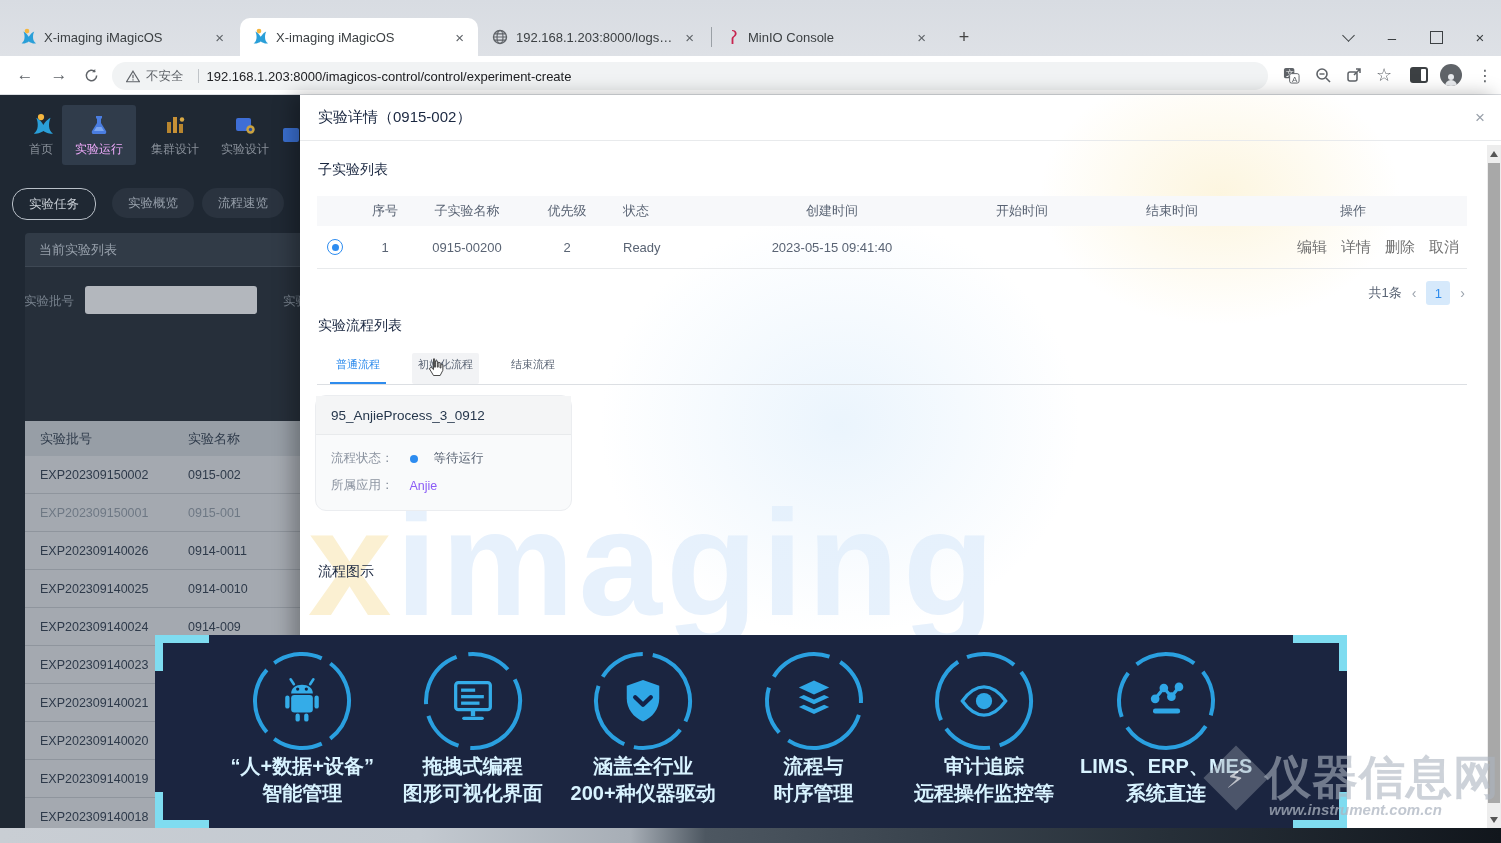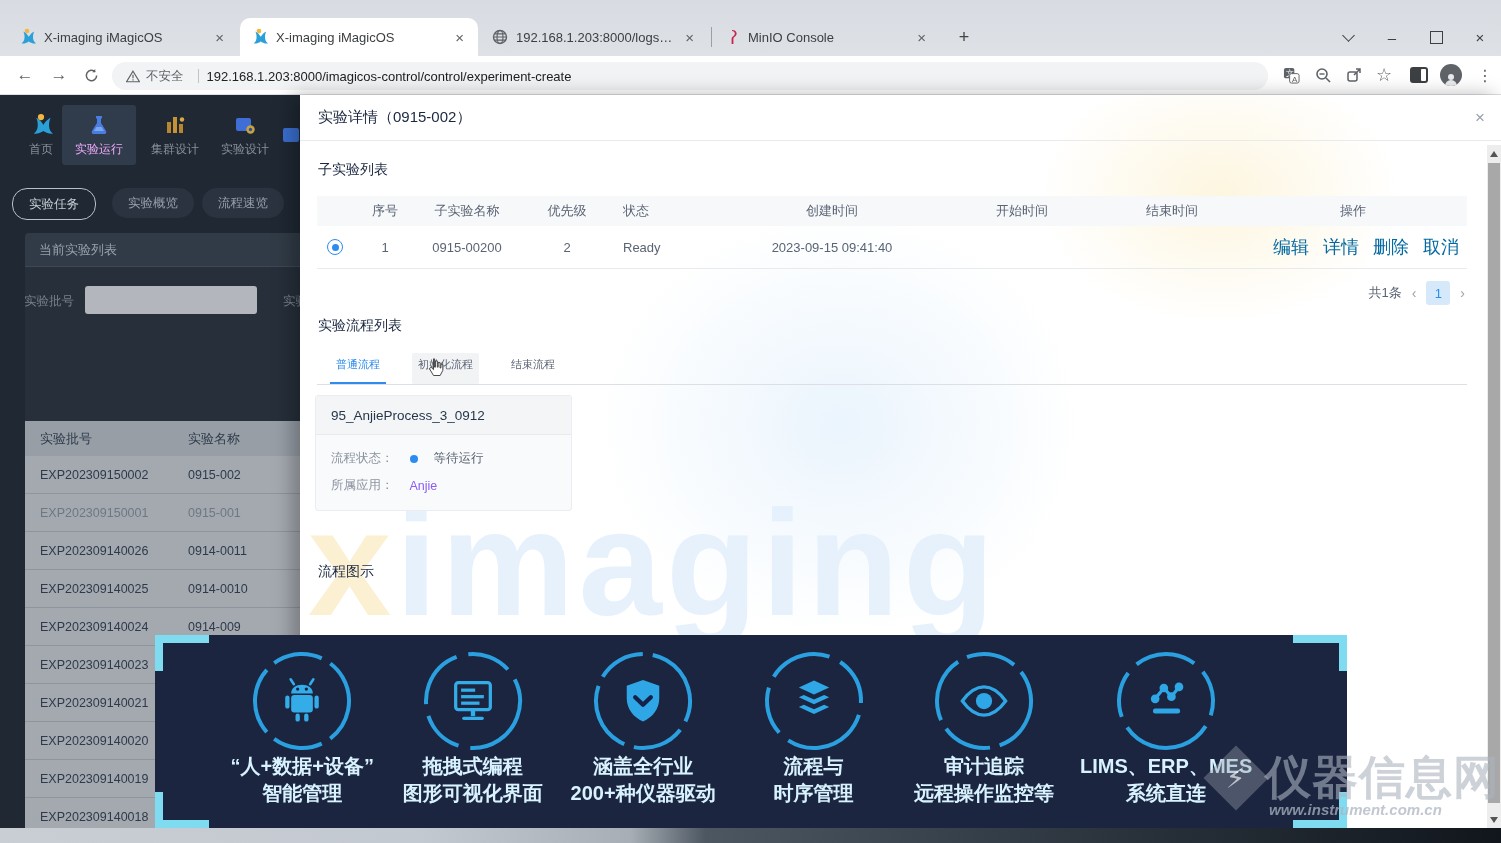--- a/index.html
+++ b/index.html
@@ -57,32 +57,32 @@
   .dtr{display:flex;height:42px;border-bottom:1px solid #e8eaec;align-items:center;font-size:13px;color:#5a6474;}
   .c-radio{width:36px;display:flex;justify-content:center;}
   .c-no{width:64px;text-align:center;}
   .c-name{width:100px;text-align:center;}
   .c-pri{width:100px;text-align:center;}
   .c-status{width:100px;padding-left:6px;box-sizing:border-box;}
   .c-created{width:230px;text-align:center;}
   .c-start{width:150px;text-align:center;}
   .c-end{width:150px;text-align:center;}
   .c-act{width:220px;display:flex;justify-content:flex-end;gap:14px;padding-right:8px;box-sizing:border-box;}
-  .alink{color:#0369a1;font-size:18px;white-space:nowrap;}
+  .alink{color:#737373;font-size:15px;white-space:nowrap;}
   .radio{width:14px;height:14px;border-radius:50%;border:1px solid #2d8cf0;display:flex;align-items:center;justify-content:center;}
   .radio i{width:7px;height:7px;border-radius:50%;background:#2d8cf0;}
   .pag{top:186px;right:36px;display:flex;align-items:center;gap:10px;z-index:1;font-size:13px;color:#5a6474;}
   .pgbox{width:24px;height:24px;background:#d6e9fb;color:#2f8ced;border-radius:3px;display:flex;align-items:center;justify-content:center;}
   .pgarw{color:#9aa2ac;font-size:14px;}
   .ptabs{left:30px;top:258px;display:flex;gap:26px;font-size:11px;color:#5a6474;z-index:1;}
   .ptab{padding:4px 6px 10px 6px;}
   .ptab.active{color:#2f8ced;border-bottom:2px solid #2f8ced;}
   .ptab.hover{background:#f2f3f5;border-radius:2px;}
   .tabline{left:17px;top:289px;width:1150px;height:1px;background:#dcdfe3;z-index:1;}
-  .pcard{left:15px;top:300px;width:255px;border:1px solid #ebedf0;border-radius:3px;z-index:1;background:#f9fafb;}
+  .pcard{left:15px;top:300px;width:255px;border:1px solid #ebedf0;border-radius:11px;z-index:1;background:#f9fafb;}
   .pcard .ph{height:38px;background:#f4f5f6;border-bottom:1px solid #e8eaec;display:flex;align-items:center;padding-left:15px;font-size:13.5px;color:#26374c;}
   .pcard .pb{padding:13px 15px 16px 15px;font-size:12.5px;color:#5a6474;}
   .pcard .ln{display:flex;align-items:center;gap:16px;margin-top:10px;}
   .pcard .lab{color:#8b93a0;}
   .dot{width:8px;height:8px;border-radius:50%;background:#2d8cf0;}
   
   .banner{left:155px;top:635px;width:1192px;height:193px;background:#1b2540;z-index:10;display:flex;justify-content:space-between;padding:14px 84px 0 62px;box-sizing:border-box;}
   .bk{position:absolute;width:46px;height:28px;z-index:11;}
   .bk.tl{left:0;top:0;border-top:8px solid #7fdcf0;border-left:8px solid #7fdcf0;}
   .bk.tr{right:0;top:0;border-top:8px solid #7fdcf0;border-right:8px solid #7fdcf0;}
@@ -350,21 +350,21 @@
     <div class="dtr">
       <span class="c-radio">
           <span class="radio">
             <i></i>
           </span>
         </span>
       <span class="c-no">1</span>
       <span class="c-name">0915-00200</span>
       <span class="c-pri">2</span>
       <span class="c-status">Ready</span>
-      <span class="c-created">2023-09-15 09:41:40</span>
+      <span class="c-created">2023-05-15 09:41:40</span>
       <span class="c-start"></span>
       <span class="c-end"></span>
       <span class="c-act">
         <a class="alink">编辑</a>
         <a class="alink">详情</a>
         <a class="alink">删除</a>
         <a class="alink">取消</a>
       </span>
     </div>
   </div>

